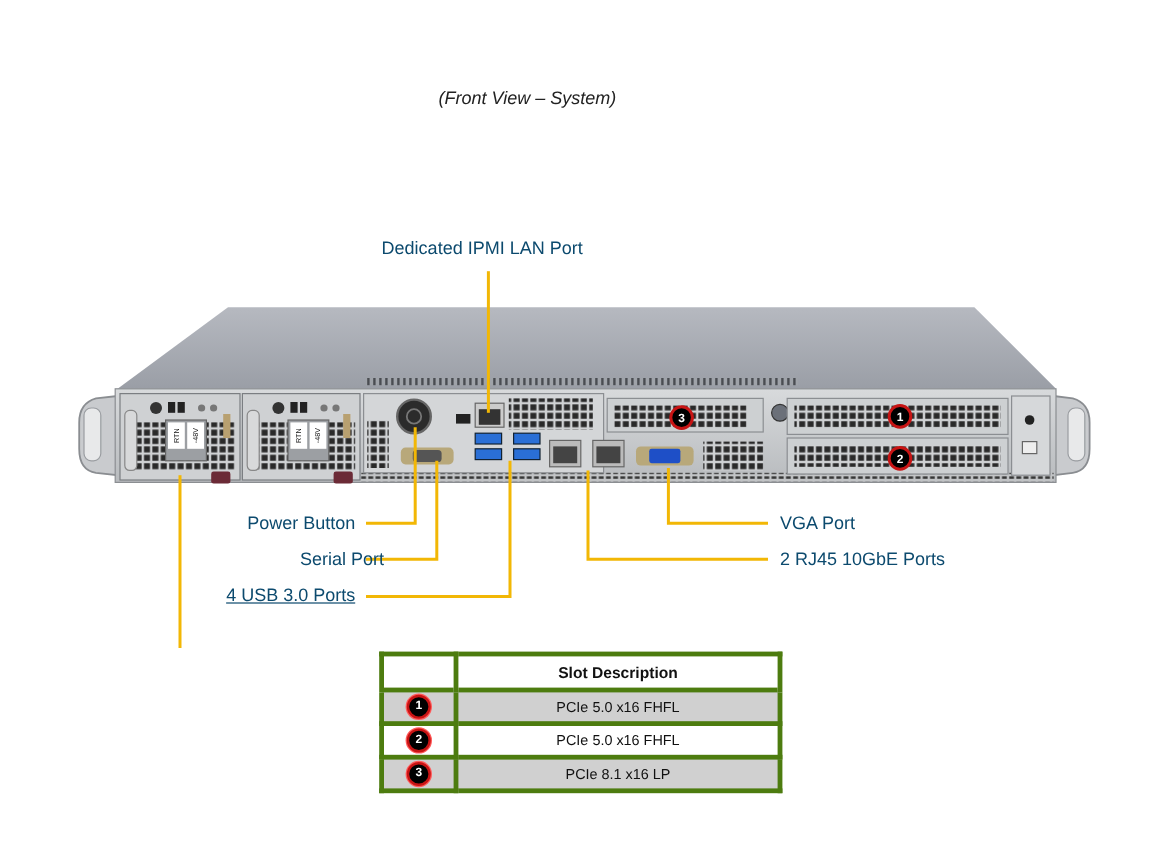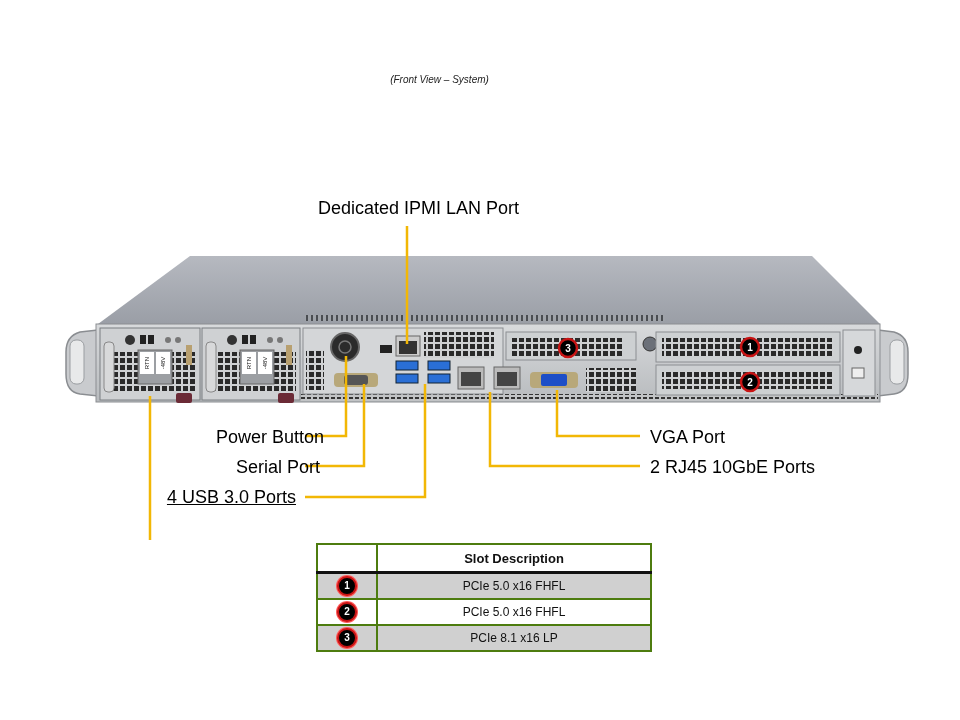--- a/index.html
+++ b/index.html
@@ -1,24 +1,24 @@
 <!DOCTYPE html>
 <html><head>
 <meta charset="utf-8">
 <style>
   html,body{margin:0;padding:0;background:#fff;}
   body{width:960px;height:720px;position:relative;overflow:hidden;font-family:"Liberation Sans",sans-serif;color:#111;}
   .abs{position:absolute;}
-  .title{left:0;width:879px;top:74px;text-align:center;font-style:italic;font-size:10px;color:#222;}
-  .lbl{font-size:18px;color:#000000;white-space:nowrap;line-height:18px;}
+  .title{left:0;width:879px;top:74px;text-align:center;font-style:italic;font-size:15px;color:#222;}
+  .lbl{font-size:15px;color:#0c4a6e;white-space:nowrap;line-height:18px;}
   .lbl.right{text-align:right;}
   .psu-lbl{left:30px;width:245px;top:549px;text-align:center;font-size:15px;line-height:20px;}
   svg.diagram{position:absolute;left:0;top:0;}
   table.slots{position:absolute;left:316px;top:543px;width:336px;border-collapse:collapse;font-size:12px;}
-  table.slots td{border:2px solid #4d7c0f;height:24px;text-align:center;padding:0;}
+  table.slots td{border:4px solid #4d7c0f;height:24px;text-align:center;padding:0;}
   table.slots tr.head td{height:26px;font-weight:bold;font-size:13px;border-bottom:3px solid #111;background:#fff;}
   table.slots td.badge-cell{width:58px;}
   table.slots tr.shade td{background:#d0d0d0;}
   .badge{display:inline-block;width:16px;height:16px;border-radius:50%;background:#000;border:2px solid #c81414;color:#fff;font-size:10px;font-weight:bold;line-height:16px;text-align:center;vertical-align:middle;box-shadow:0 0 0 1px #ff5a5a;}
 </style>
 </head>
 <body>
 
 <div class="abs title">(Front View – System)</div>
 
@@ -160,21 +160,21 @@
     <polyline points="305,436 346,436 346,356"></polyline>
     <polyline points="305,466 364,466 364,384"></polyline>
     <polyline points="305,497 425,497 425,384"></polyline>
     <polyline points="640,466 490,466 490,392"></polyline>
     <polyline points="640,436 557,436 557,390"></polyline>
     <polyline points="150,396 150,540"></polyline>
   </g>
 </svg>
 
 <div class="abs lbl" style="left:318px;top:199px;">Dedicated IPMI  LAN Port</div>
-<div class="abs lbl right" style="left:150px;width:146px;top:428px;padding-left:28px;">Power Button</div>
+<div class="abs lbl right" style="left:150px;width:146px;top:428px;">Power Button</div>
 <div class="abs lbl right" style="left:150px;width:146px;top:458px;margin-left:24px;">Serial Port</div>
 <div class="abs lbl right" style="left:150px;width:146px;top:488px;text-decoration:underline;">4 USB 3.0 Ports</div>
 <div class="abs lbl" style="left:650px;top:428px;">VGA Port</div>
 <div class="abs lbl" style="left:650px;top:458px;">2 RJ45 10GbE Ports</div>
 <div class="abs psu-lbl">
 </div>
 
 <table class="slots">
   <tbody>
       <tr class="head">

